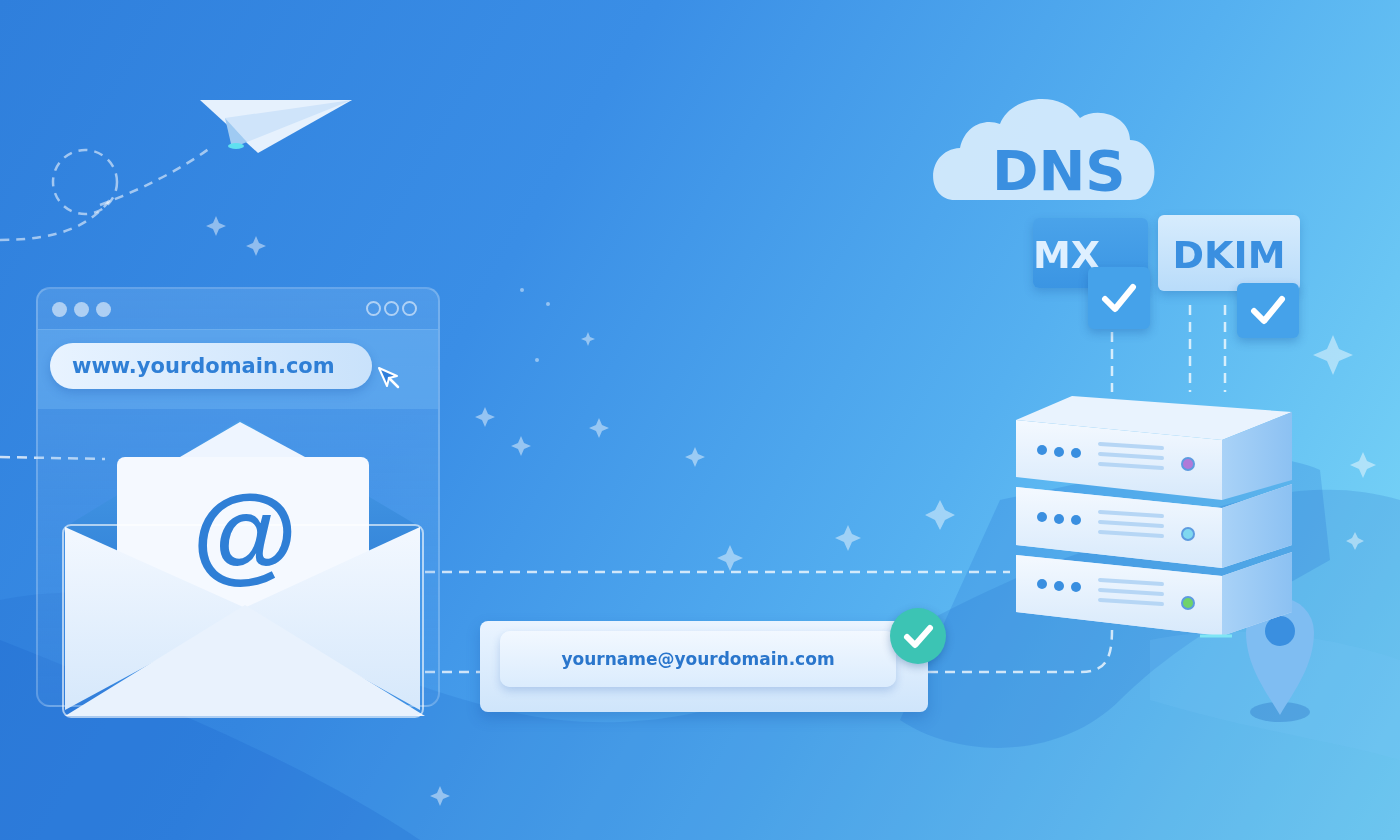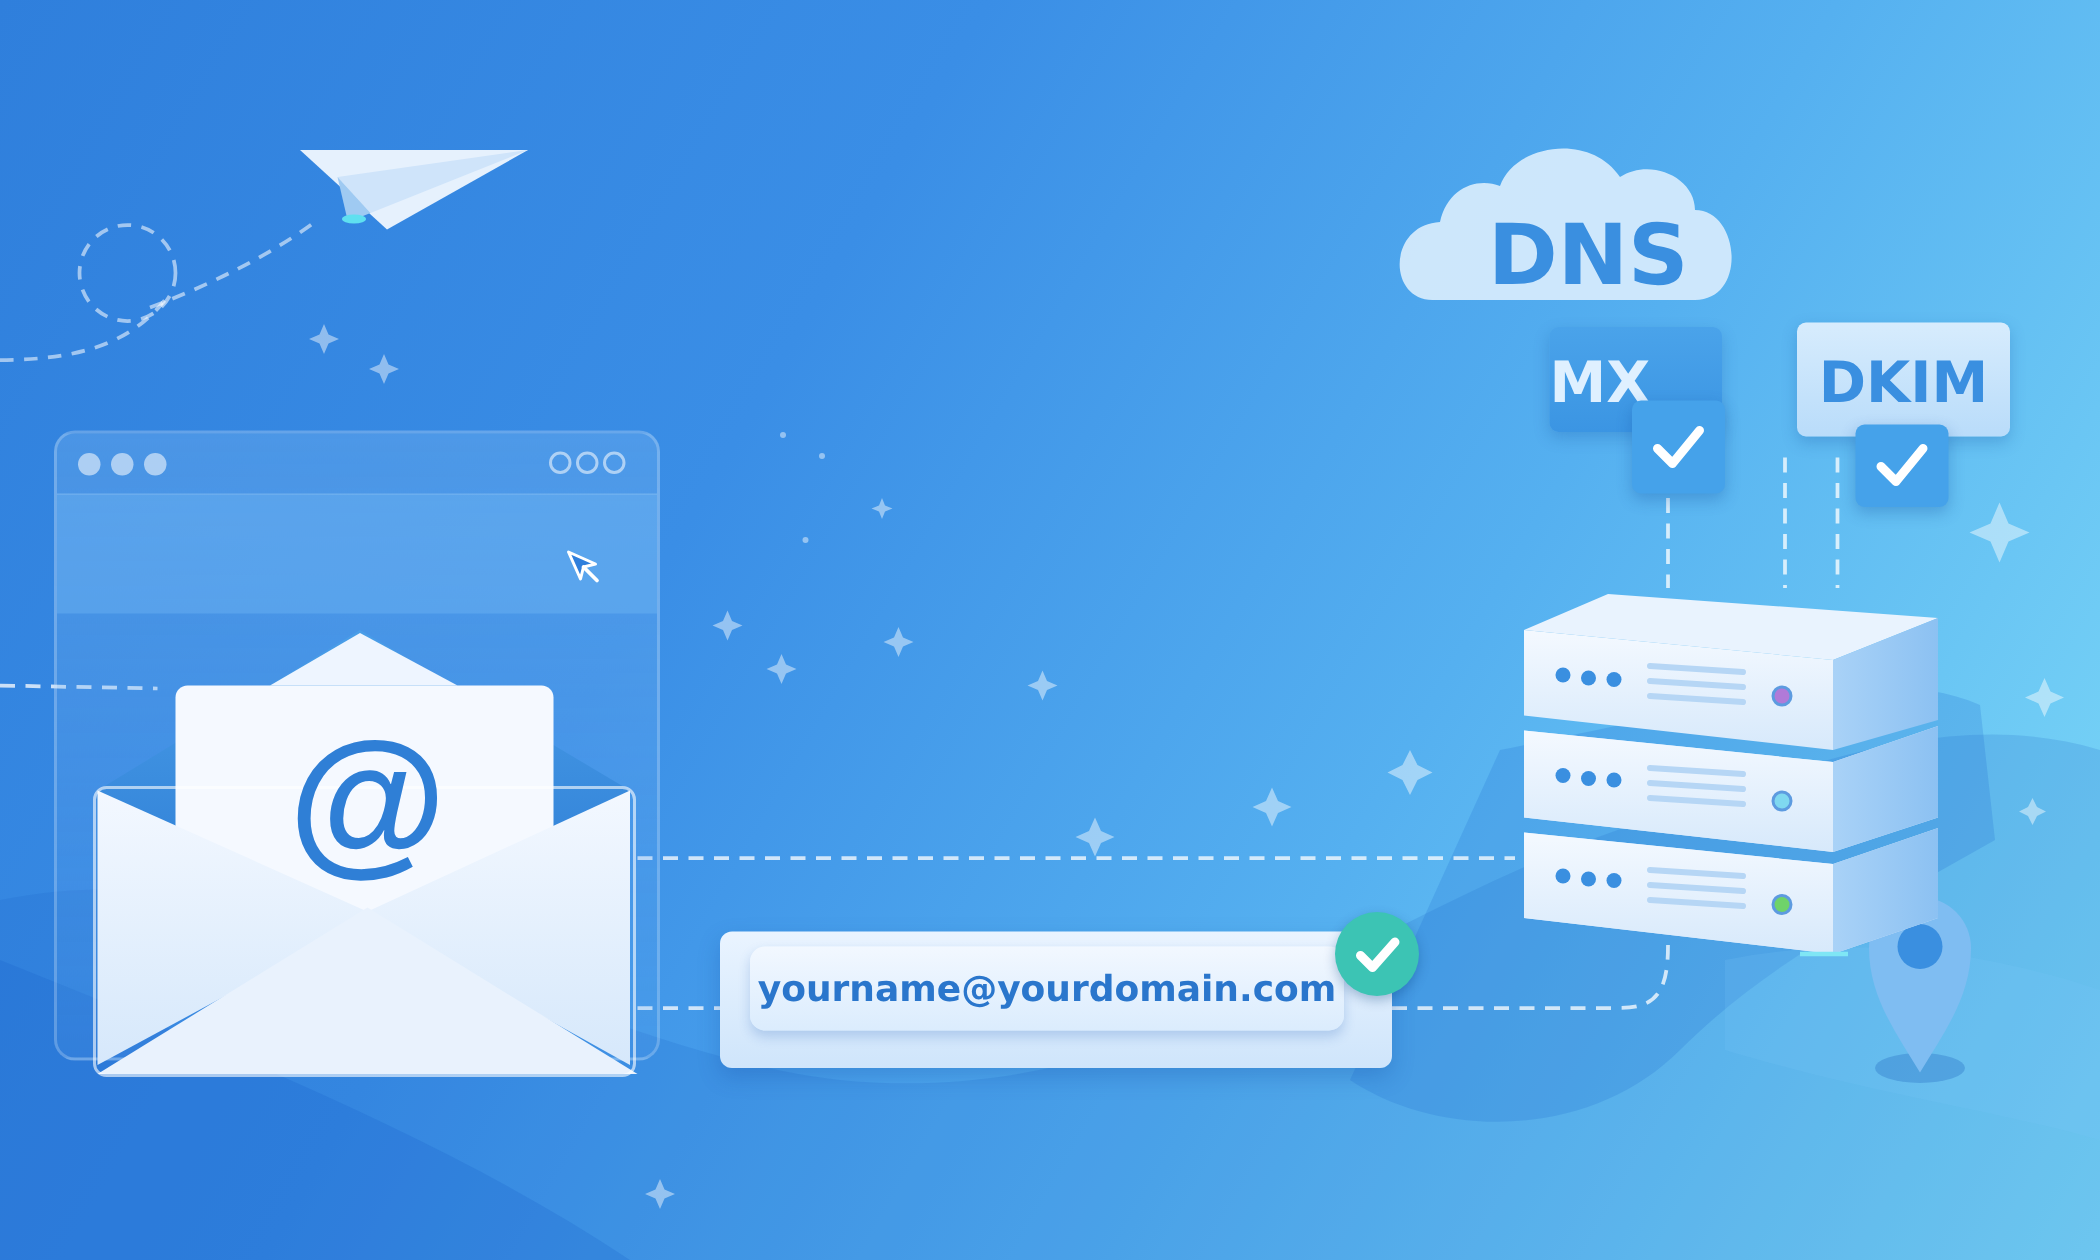--- a/index.html
+++ b/index.html
@@ -27,32 +27,32 @@
   .url-pill { position:absolute; left:12px; top:14px; width:322px; height:46px; border-radius:24px;
               background:linear-gradient(90deg,#e8f3ff,#c9e2fb); box-shadow:0 4px 10px rgba(20,80,170,0.25);
               color:#2f7fd6; font-size:21px; font-weight:bold; line-height:46px; padding-left:22px; box-sizing:border-box; }
   .cursor { position:absolute; left:338px; top:36px; width:26px; height:26px; }
 
   
   .email-card { position:absolute; left:480px; top:621px; width:448px; height:91px; border-radius:8px;
                 background:linear-gradient(180deg,#eaf4ff,#cfe5fb); box-shadow:0 6px 14px rgba(20,70,160,0.25); }
   .email-inner { position:absolute; left:20px; top:10px; width:396px; height:56px; border-radius:10px;
                  background:linear-gradient(180deg,#f2f8ff,#dbecfd); box-shadow:0 4px 8px rgba(30,90,180,0.22);
-                 color:#2a76cc; font-size:24px; font-weight:bold; line-height:56px; text-align:center; }
+                 color:#2a76cc; font-size:17px; font-weight:bold; line-height:56px; text-align:center; }
   .email-check { position:absolute; left:890px; top:608px; width:56px; height:56px; border-radius:50%;
                  background:#3cc4b4; box-shadow:0 3px 8px rgba(0,60,120,0.3); }
 
   
   .dns-label { left:992px; top:138px; font-size:56px; color:#3a8fe0; }
   .mx-box { position:absolute; left:1033px; top:218px; width:115px; height:70px; border-radius:6px;
             background:linear-gradient(180deg,#4aa3ea,#3b95e3); box-shadow:0 4px 10px rgba(20,80,160,0.25);
             color:#dff0ff; font-size:38px; font-weight:bold; line-height:74px; }
   .dkim-box { position:absolute; left:1158px; top:215px; width:142px; height:76px; border-radius:6px;
               background:linear-gradient(180deg,#d7ecfd,#b9dcfa); box-shadow:0 4px 10px rgba(20,80,160,0.25);
-              color:#3a8fe0; font-size:38px; font-weight:bold; text-align:center; line-height:80px;margin-left:40px; }
+              color:#3a8fe0; font-size:38px; font-weight:bold; text-align:center; line-height:80px; }
   .chk { position:absolute; width:62px; height:62px; border-radius:6px; background:#45a2ea;
          box-shadow:0 4px 10px rgba(20,80,160,0.3); }
 </style>
 </head>
 <body>
 
 <div class="scene">
   <div class="bg"></div>
 
   <svg class="layer" width="1400" height="840" viewBox="0 0 1400 840">
@@ -114,20 +114,21 @@
   <div class="browser">
     <div class="browser-bar">
       <span class="dot" style="left:14px"></span>
       <span class="dot" style="left:36px"></span>
       <span class="dot" style="left:58px"></span>
       <span class="ring" style="left:328px"></span>
       <span class="ring" style="left:346px"></span>
       <span class="ring" style="left:364px"></span>
     </div>
     <div class="url-row">
+      <div class="url-pill">www.yourdomain.com</div>
       <svg class="cursor" viewBox="0 0 26 26">
         <path d="M3 3 L11 21 L13 13 L21 11 Z" fill="#2f7fdc" stroke="#ffffff" stroke-width="2" stroke-linejoin="round"></path>
         <path d="M13 13 L22 22" stroke="#ffffff" stroke-width="2.5" stroke-linecap="round"></path>
       </svg>
     </div>
   </div>
 
   <svg class="layer" width="1400" height="840" viewBox="0 0 1400 840" style="pointer-events:none">
     <defs>
       <linearGradient id="envL" x1="0" y1="0" x2="0" y2="1">

